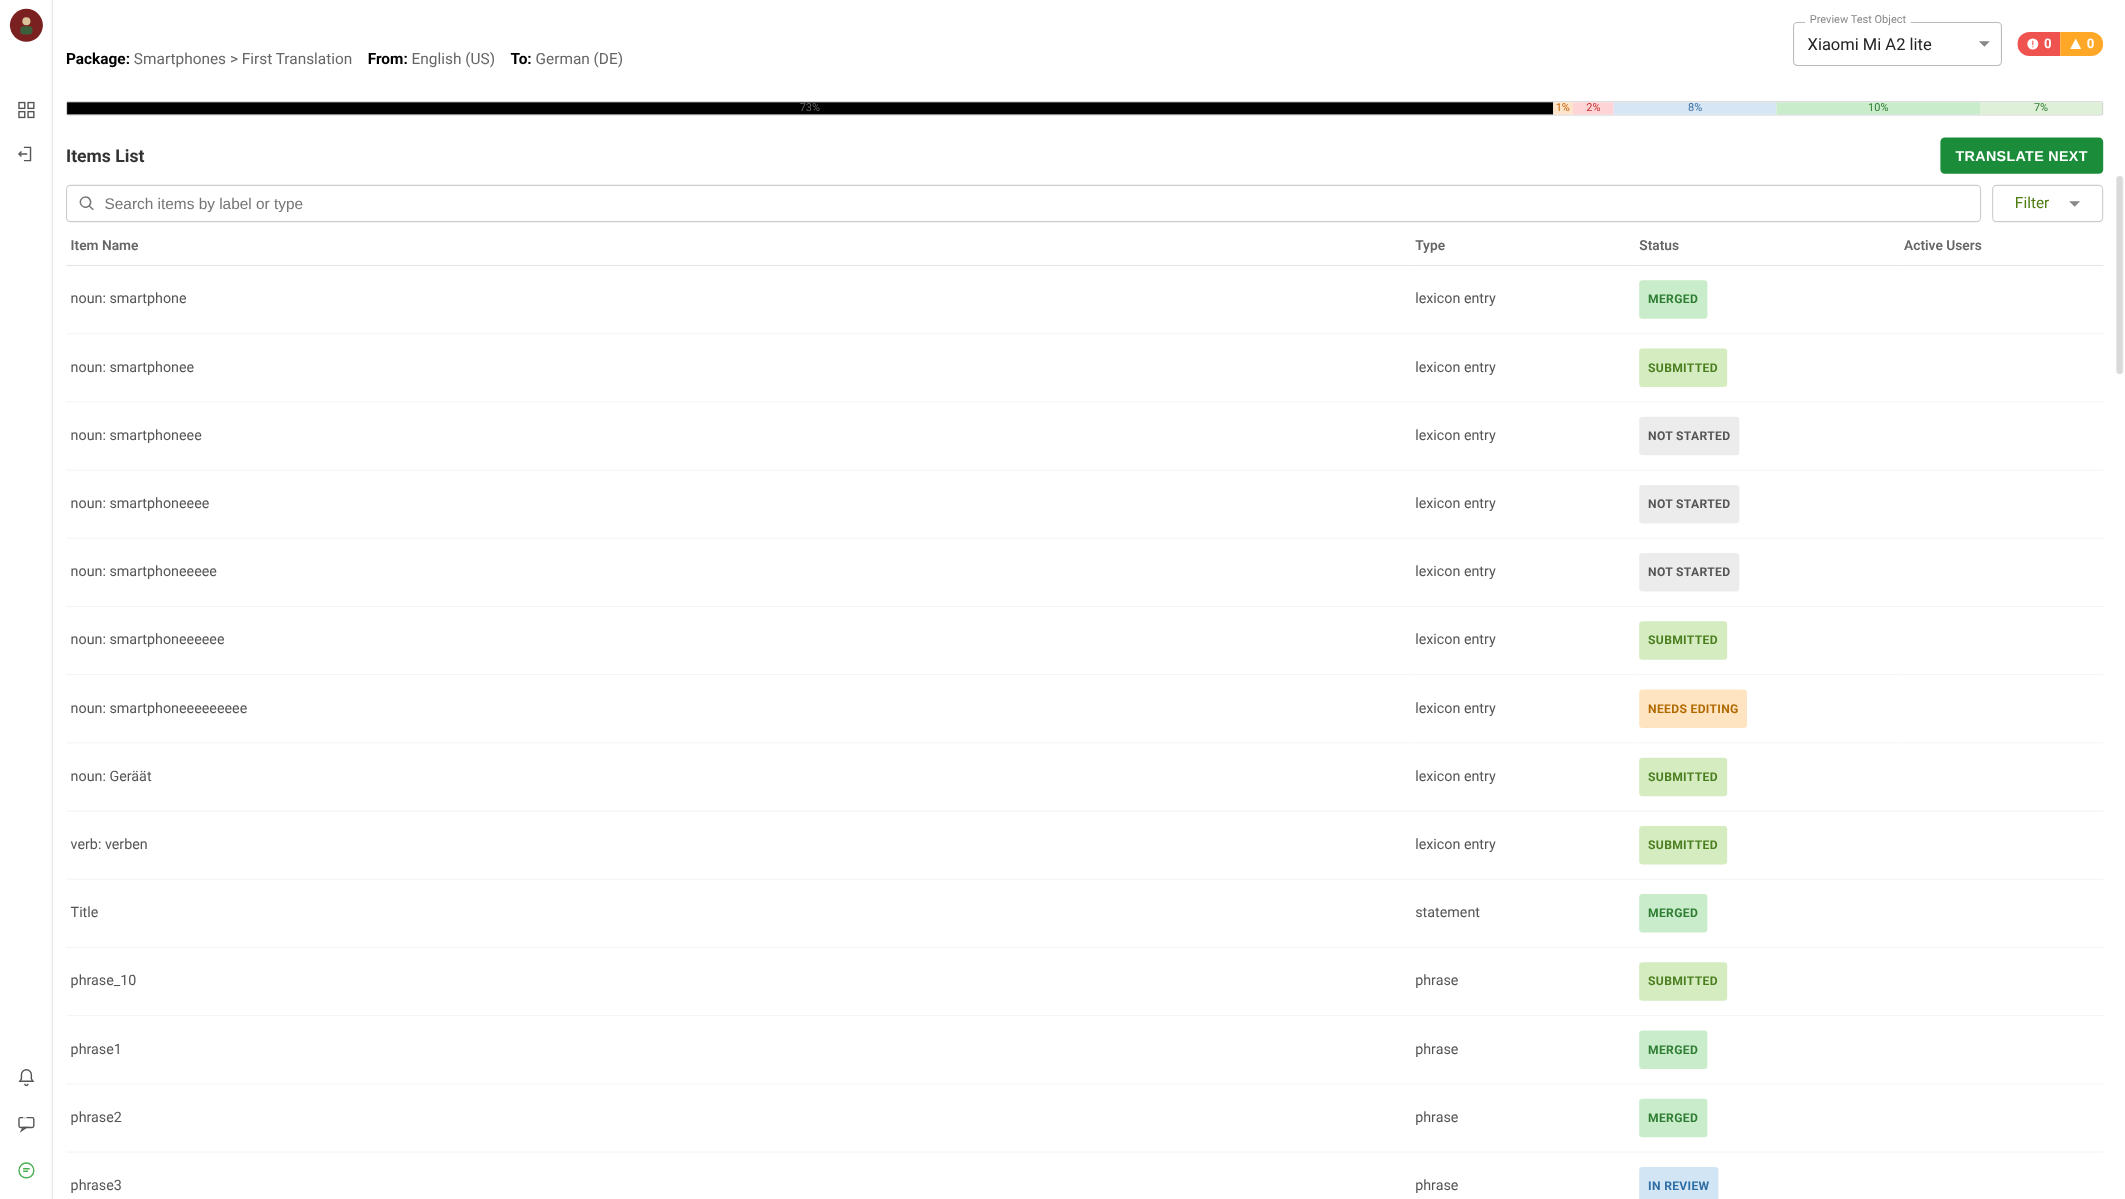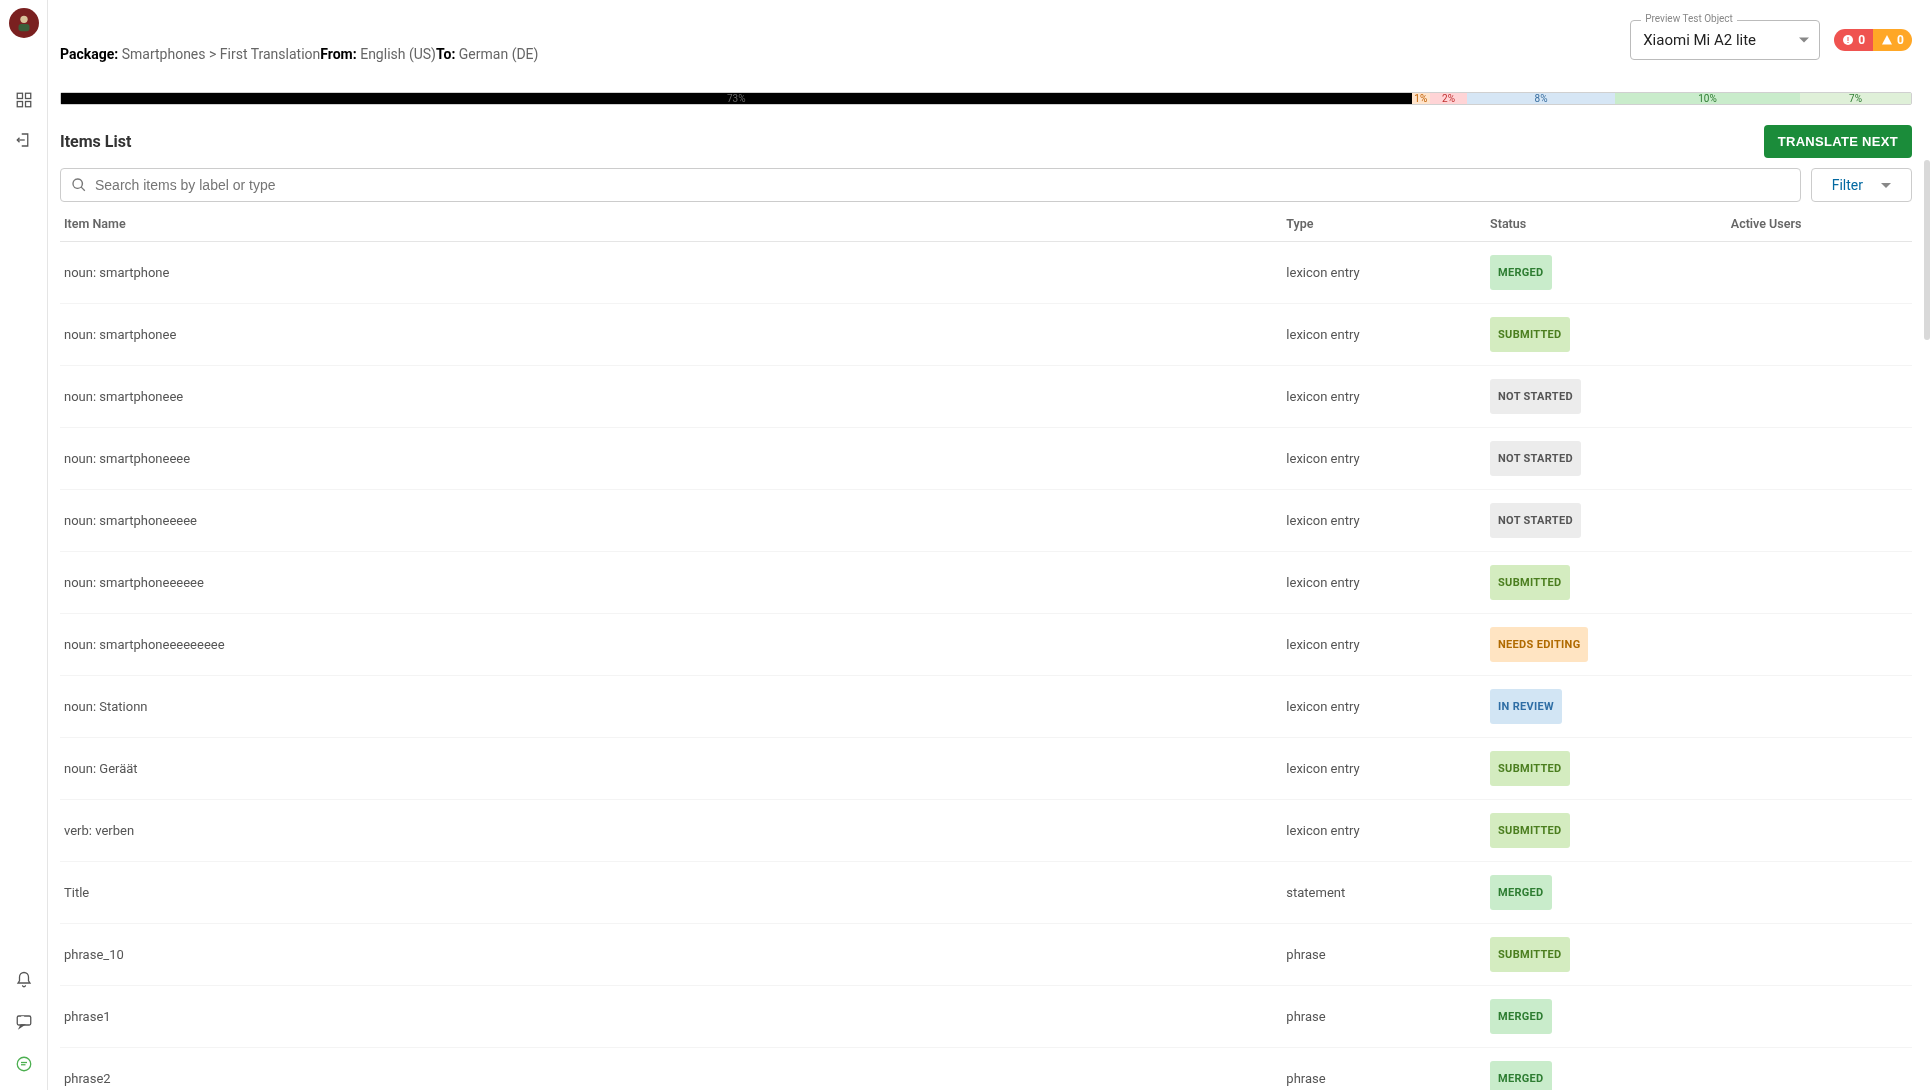--- a/index.html
+++ b/index.html
@@ -45,21 +45,21 @@
 
 
 .main { flex: 1; display: flex; flex-direction: column; overflow: hidden; }
 
 
 .hdr {
   display: flex; align-items: center;
   padding: 18px 20px 0 12px;
   gap: 14px;
 }
-.hdr .meta { display: flex; align-items: center; font-size: 14px; margin-top: 28px; }
+.hdr .meta { display: flex; gap: 14px; align-items: center; font-size: 14px; margin-top: 28px; }
 .hdr .meta .lbl { font-weight: 700; }
 .hdr .meta .crumb { color: #666; }
 .hdr .meta .crumb .lbl { color: #000; }
 .hdr-spacer { flex: 1; }
 
 .preview-wrap {
   position: relative;
   border: 1px solid #bbb;
   border-radius: 4px;
   padding: 10px 36px 10px 12px;
@@ -135,21 +135,21 @@
 }
 .search-box svg { width: 16px; height: 16px; fill: #777; }
 .search-box input {
   flex: 1; border: none; outline: none; font-size: 14px;
   color: #701a75;
 }
 .filter-box {
   border: 1px solid #ccc; border-radius: 4px;
   display: flex; align-items: center; gap: 18px;
   padding: 8px 20px; min-width: 100px;
-  color: #0369a1; cursor: pointer;
+  color: #4d7c0f; cursor: pointer;
 }
 .filter-box .caret {
   border-left: 5px solid transparent;
   border-right: 5px solid transparent;
   border-top: 5px solid #888;
 }
 
 
 .tbl-wrap { flex: 1; overflow-y: auto; padding: 0 20px 0 12px; }
 .tbl { width: 100%; border-collapse: collapse; }
@@ -353,26 +353,20 @@
               <td><span class="status-badge status-submitted">SUBMITTED</span></td>
               <td></td>
             </tr>
             <tr>
               <td>noun: smartphoneeeeeeeee</td>
               <td>lexicon entry</td>
               <td><span class="status-badge status-needsedit">NEEDS EDITING</span></td>
               <td></td>
             </tr>
             <tr>
-              <td>noun: Stationn</td>
-              <td>lexicon entry</td>
-              <td><span class="status-badge status-inreview">IN REVIEW</span></td>
-              <td></td>
-            </tr>
-            <tr>
               <td>noun: Geräät</td>
               <td>lexicon entry</td>
               <td><span class="status-badge status-submitted">SUBMITTED</span></td>
               <td></td>
             </tr>
             <tr>
               <td>verb: verben</td>
               <td>lexicon entry</td>
               <td><span class="status-badge status-submitted">SUBMITTED</span></td>
               <td></td>

